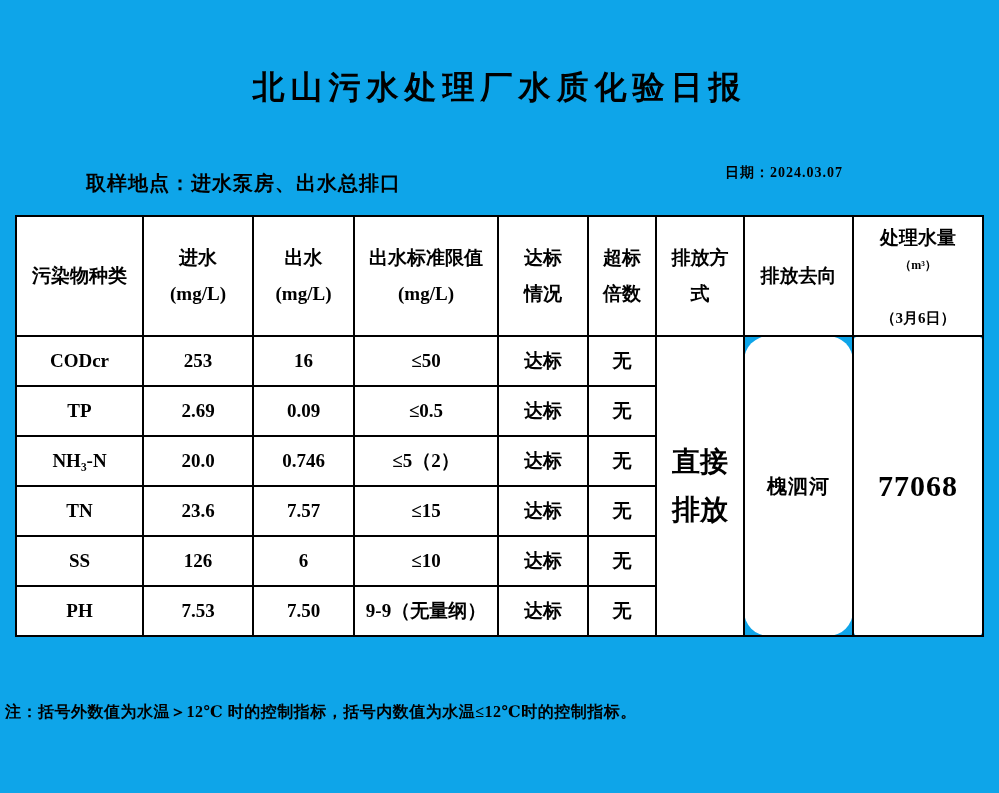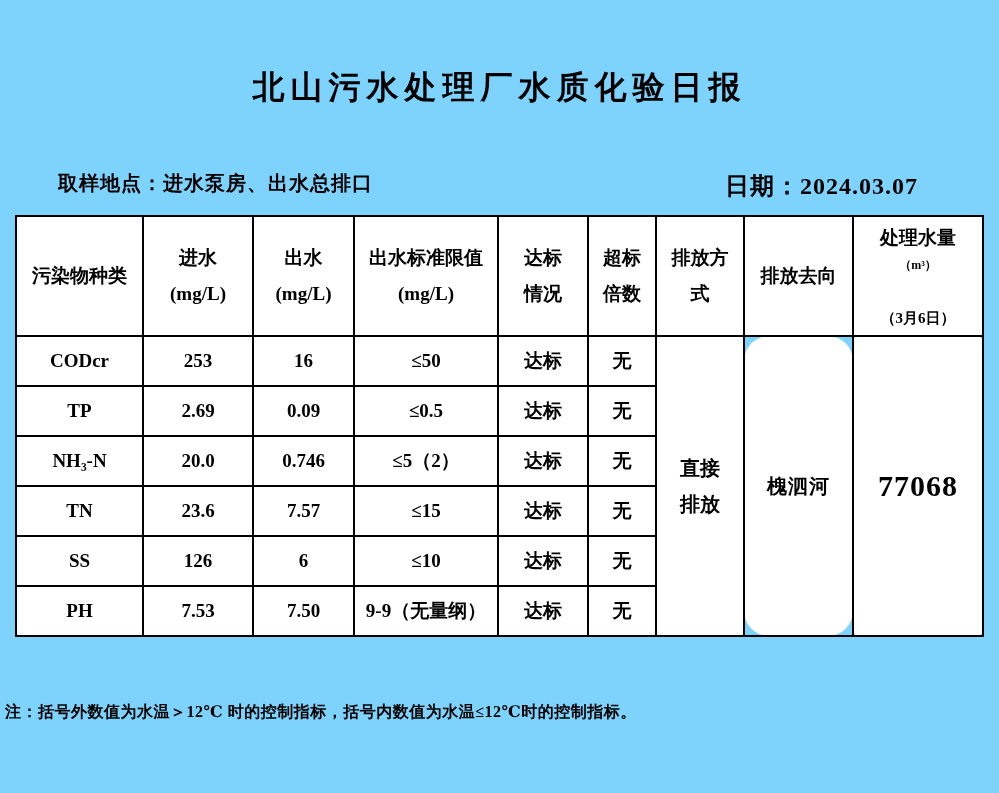--- a/index.html
+++ b/index.html
@@ -1,49 +1,49 @@
 <!DOCTYPE html>
 <html><head>
 <meta charset="utf-8">
 <style>
   html, body { margin: 0; padding: 0; background: #ffffff; }
   .page {
     position: relative;
     width: 999px;
     height: 793px;
-    background: #7dd3fc;
+    background: #0ea5e9;
     color: #000000;
     font-family: "Liberation Serif", "DejaVu Serif", serif;
     font-weight: bold;
     overflow: hidden;
   }
   .title {
     position: absolute;
     top: 66px;
     left: 0;
     width: 999px;
     margin: 0;
     text-align: center;
     font-size: 32px;
     font-weight: bold;
     letter-spacing: 6px;
   }
   .sampling {
     position: absolute;
-    left: 58px;
+    left: 86px;
     top: 170px;
     font-size: 20px;
     letter-spacing: 1px;
     text-align: right;
   }
   .date {
     position: absolute;
     left: 725px;
-    top: 170px;
-    font-size: 24px;
+    top: 164px;
+    font-size: 14px;
     letter-spacing: 1px;
   }
   table.report {
     position: absolute;
     left: 15px;
     top: 215px;
     width: 967px;
     border-collapse: collapse;
     table-layout: fixed;
   }
@@ -56,21 +56,21 @@
     background: #ffffff;
   }
   thead tr { height: 120px; }
   tbody tr { height: 50px; }
   th { font-size: 19px; line-height: 1.9; font-weight: bold; }
   th .hdr-sub { font-size: 12px; line-height: 1.5; }
   th .hdr-sub2 { font-size: 15px; line-height: 1.7; margin-top: 32px; }
   td { font-size: 19px; }
   td.exceed-top { vertical-align: top; padding-top: 9px; }
   td.exceed-mid { vertical-align: middle; }
-  td.cell-discharge-method { font-size: 20px; }
+  td.cell-discharge-method { font-size: 28px; }
   .method-line { line-height: 1.45; margin: 7px 0; }
   td.cell-discharge-destination { font-size: 20px; letter-spacing: 1px; border-radius: 25px; }
   td.cell-treated-volume { font-size: 30px; letter-spacing: 1px; border-radius: 6px; }
   .footnote {
     position: absolute;
     left: 5px;
     top: 702px;
     font-size: 16px;
     letter-spacing: 0.5px;
     white-space: nowrap;

